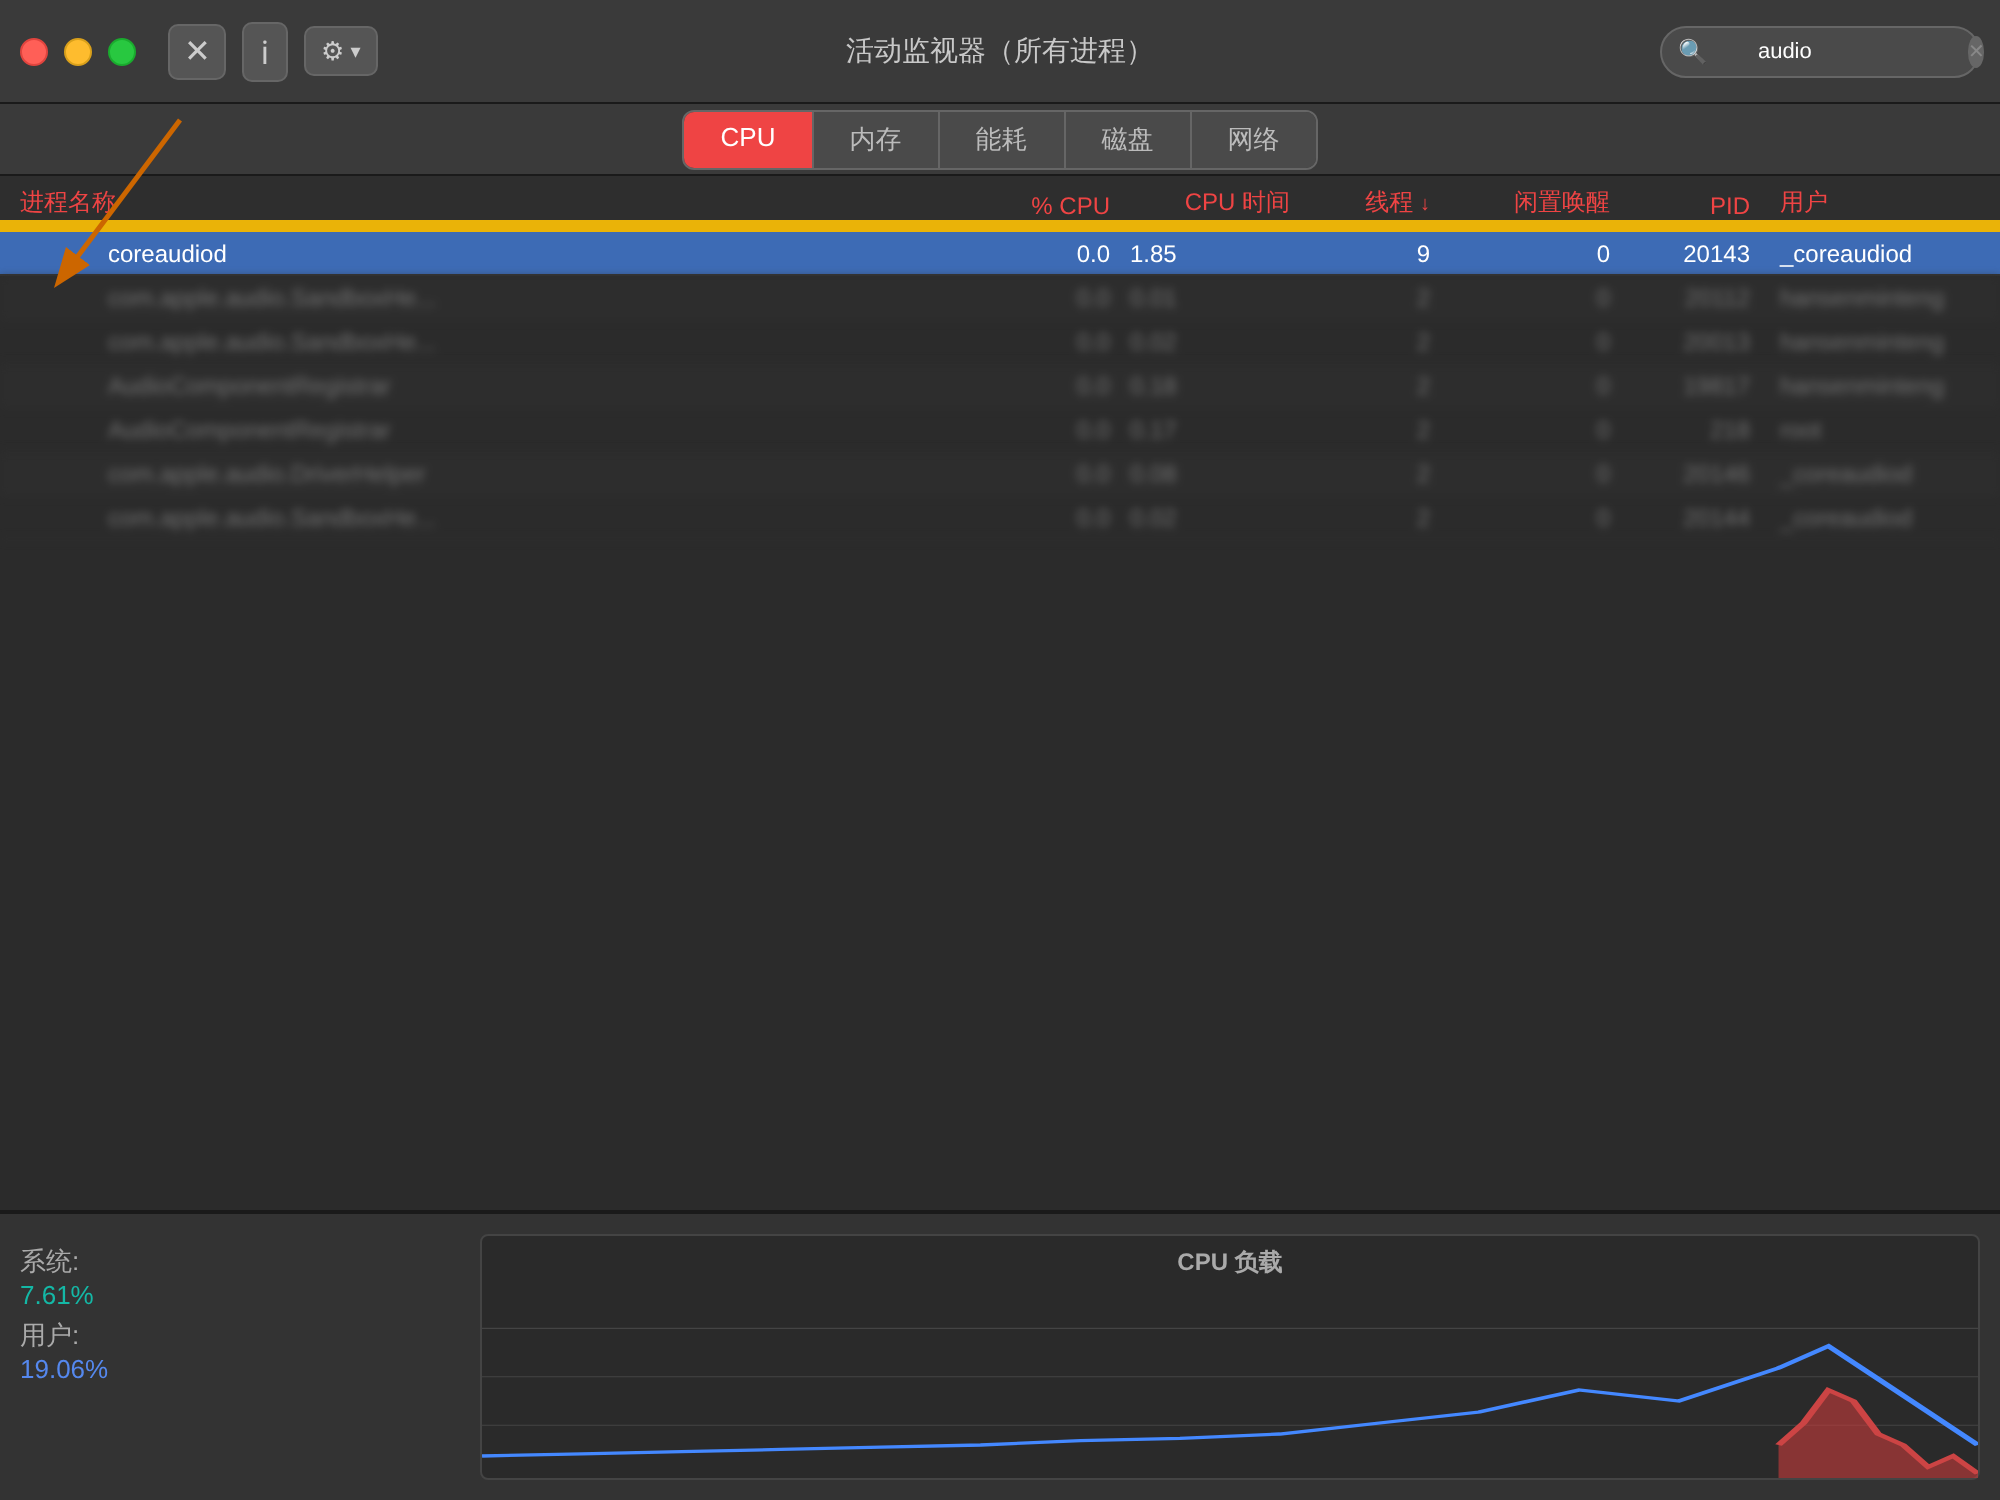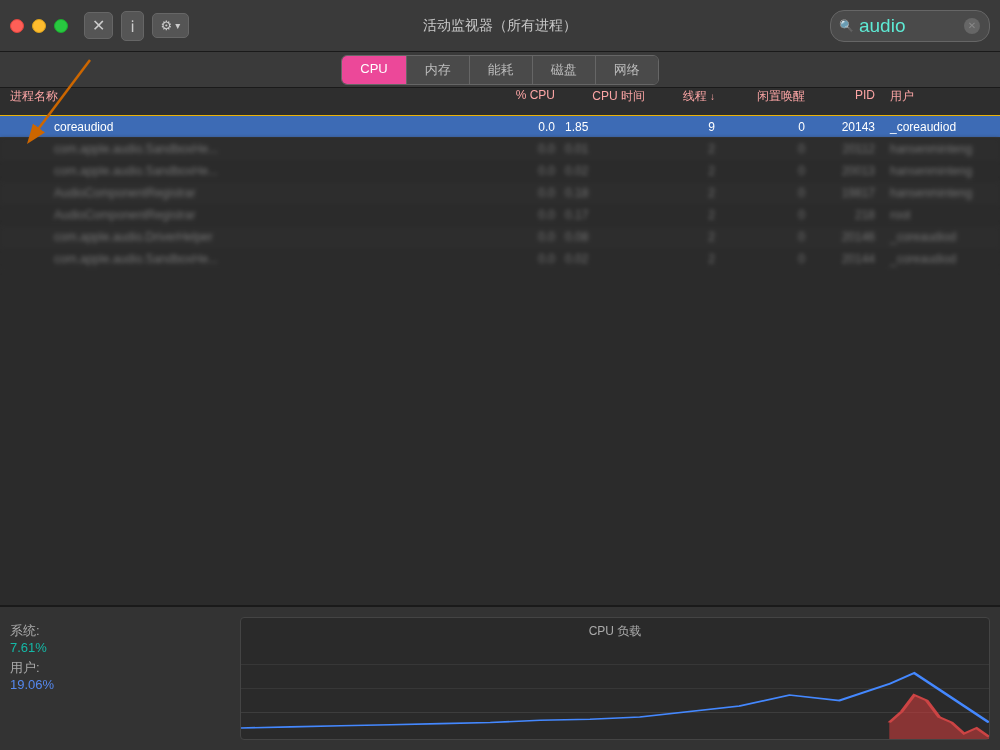--- a/index.html
+++ b/index.html
@@ -85,21 +85,21 @@
     .tab {
       padding: 5px 18px;
       font-size: 13px;
       cursor: pointer;
       background: #4a4a4a;
       color: #bbb;
       border-right: 1px solid #666;
     }
     .tab:last-child { border-right: none; }
     .tab.active {
-      background: #ec4899;
+      background: #ef4444;
       color: #fff;
       font-weight: 500;
     }
 
     .titlebar-right {
       position: absolute;
       right: 10px;
       display: flex;
       align-items: center;
     }
@@ -111,47 +111,48 @@
       border-radius: 14px;
       padding: 4px 8px;
       gap: 5px;
       width: 160px;
     }
     .search-icon-svg { color: #999; font-size: 12px; }
     .search-input {
       background: transparent;
       border: none;
       outline: none;
-      color: #5eead4;
-      font-size: 19px;
+      color: #ffffff;
+      font-size: 11px;
       width: 100px;
+      margin-left: 20px;
     }
     .search-clear {
       color: #888;
       cursor: pointer;
       font-size: 14px;
       background: #666;
       border-radius: 50%;
       width: 16px;
       height: 16px;
       display: flex;
       align-items: center;
       justify-content: center;
       font-size: 10px;
     }
 
     
     .col-headers {
       background: #2e2e2e;
       height: 28px;
       display: flex;
-      align-items: flex-start;
-      border-bottom: 1px solid #eab308;
+      align-items: flex-end;
+      border-bottom: 6px solid #eab308;
       padding: 0 5px;
-      color: #fca5a5;
+      color: #ef4444;
       font-size: 12px;
     }
     .col-name { flex: 1; padding-left: 5px; }
     .col-cpu { width: 90px; text-align: right; padding-right: 10px; }
     .col-cputime { width: 90px; text-align: right; padding-right: 10px; }
     .col-threads { width: 70px; text-align: right; padding-right: 10px; }
     .col-idle { width: 90px; text-align: right; padding-right: 10px; }
     .col-pid { width: 70px; text-align: right; padding-right: 10px; }
     .col-user { width: 110px; text-align: left; padding-left: 5px; }
 
@@ -231,20 +232,21 @@
       align-items: center;
       border: 1px solid #444;
       border-radius: 4px;
       background: #2a2a2a;
       position: relative;
     }
     .chart-title {
       font-size: 12px;
       color: #aaa;
       padding-top: 5px;
+      font-weight: bold;
     }
     .chart-svg {
       width: 100%;
       height: 100px;
     }
 
     .stats-right {
       width: 200px;
       display: flex;
       flex-direction: column;

